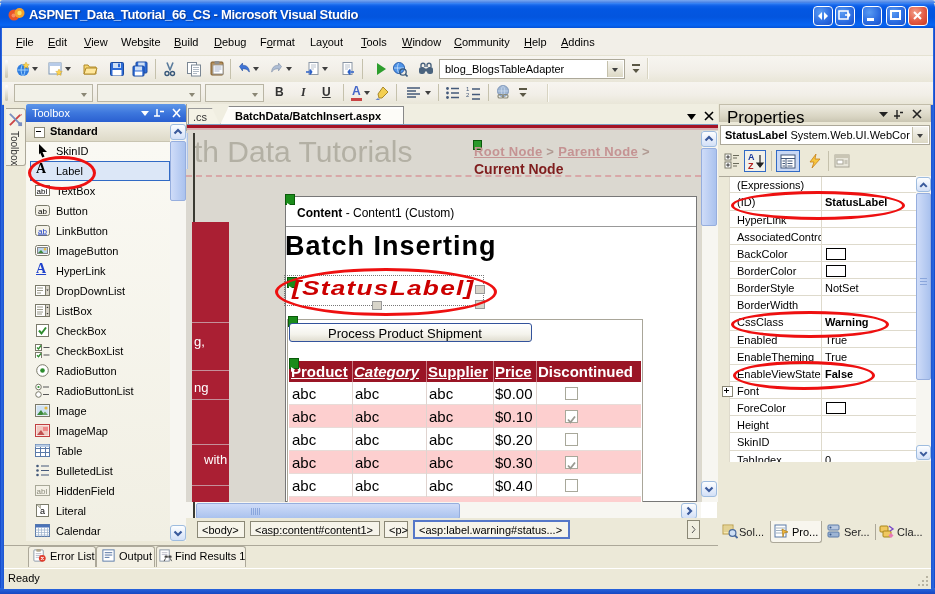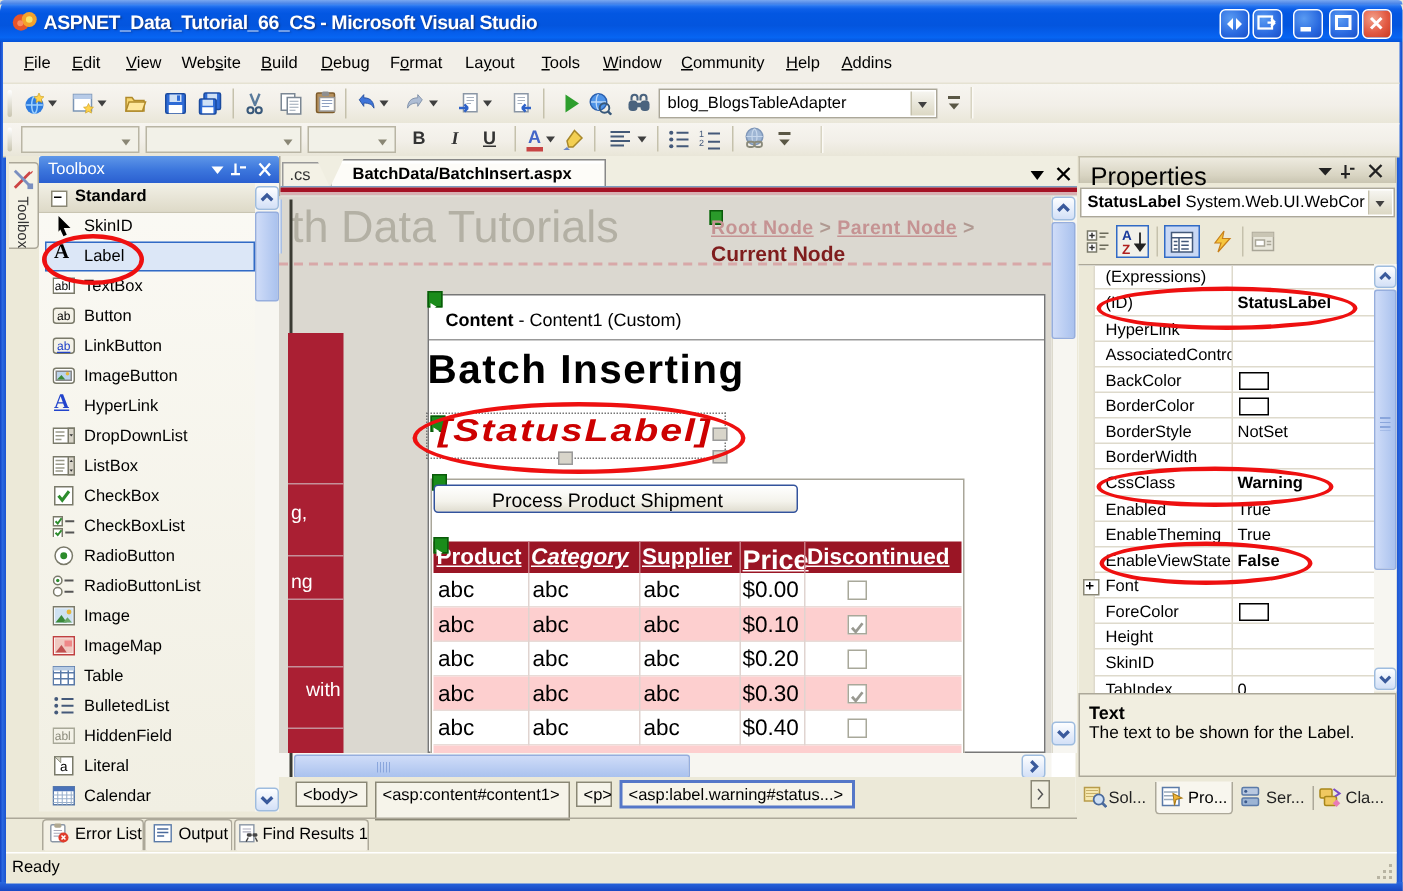--- a/index.html
+++ b/index.html
@@ -503,22 +503,22 @@
 
           <div class="abs" style="left:1px;top:3px;width:243px;height:19px;border:1px solid #33539c;border-radius:3px;background:linear-gradient(180deg,#fff,#f4f3ec 60%,#e0ddd0);box-sizing:border-box;">
             <div class="tx" style="left:38px;top:2px;font-size:13px;color:#000;">Process Product Shipment</div>
           </div>
 
           <div class="abs" id="gv" style="left:1px;top:41px;width:352px;height:143px;overflow:visible;">
             <div class="abs" style="left:0;top:0;width:352px;height:21px;background:#9a1525;"></div>
             <div class="tx" style="left:2px;top:2px;font-size:15px;font-weight:bold;color:#fff;text-decoration:underline;">Product</div>
             <div class="tx" style="left:65px;top:2px;font-size:15px;font-weight:bold;color:#fff;text-decoration:underline;font-style:italic;">Category</div>
             <div class="tx" style="left:139px;top:2px;font-size:15px;font-weight:bold;color:#fff;text-decoration:underline;">Supplier</div>
-            <div class="tx" style="left:206px;top:2px;font-size:18px;font-weight:bold;color:#fff;text-decoration:underline;">Price</div>
-            <div class="tx" style="left:249px;top:2px;font-size:15px;font-weight:bold;color:#fff;text-decoration:underline;">Discontinued</div>
+            <div class="tx" style="left:206px;top:2px;font-size:15px;font-weight:bold;color:#fff;text-decoration:underline;">Price</div>
+            <div class="tx" style="left:249px;top:2px;font-size:15px;font-weight:bold;color:#fff;">Discontinued</div>
             <div class="abs" style="left:63px;top:0;width:1px;height:21px;background:#c87a84;"></div>
             <div class="abs" style="left:137px;top:0;width:1px;height:21px;background:#c87a84;"></div>
             <div class="abs" style="left:204px;top:0;width:1px;height:21px;background:#c87a84;"></div>
             <div class="abs" style="left:247px;top:0;width:1px;height:21px;background:#c87a84;"></div>
             <div class="abs" style="left:0;top:21px;width:352px;height:23px;background:#ffffff;border-bottom:1px solid #e8dcd8;box-sizing:border-box;"></div>
             <div class="tx" style="left:3px;top:24px;font-size:15px;color:#000;">abc</div>
             <div class="tx" style="left:66px;top:24px;font-size:15px;color:#000;">abc</div>
             <div class="tx" style="left:140px;top:24px;font-size:15px;color:#000;">abc</div>
             <div class="tx" style="left:206px;top:24px;font-size:15px;color:#000;">$0.00</div>
             <div class="abs" style="left:63px;top:21px;width:1px;height:23px;background:#e0d4d0;"></div>
@@ -594,21 +594,21 @@
     <div class="abs" style="left:65px;top:404px;width:9px;height:7px;background:repeating-linear-gradient(90deg,#8aa6dc 0 1px,transparent 1px 2px);"></div>
     <div class="sbbtn" style="left:495px;top:399px;"><svg width="14" height="14" viewBox="0 0 14 14">
           <path d="M5.5 3.5L9 7l-3.5 3.5" stroke="#3a5a9c" stroke-width="2.2" fill="none"></path>
         </svg></div>
     <div class="abs" style="left:7px;top:398px;width:2px;height:17px;background:#3a3a32;"></div>
 
     <div class="abs" style="left:0;top:414px;width:531px;height:24px;background:#ece9d8;">
       <div class="abs" style="left:11px;top:3px;width:48px;height:17px;border:1px solid #8a8775;background:#f6f4ea;box-sizing:border-box;">
           <div class="tx" style="left:4px;top:2px;font-size:11px;">&lt;body&gt;</div>
         </div>
-      <div class="abs" style="left:64px;top:3px;width:130px;height:26px;border:1px solid #8a8775;background:#f6f4ea;box-sizing:border-box;">
+      <div class="abs" style="left:64px;top:3px;width:130px;height:15px;border:1px solid #8a8775;background:#f6f4ea;box-sizing:border-box;">
           <div class="tx" style="left:4px;top:2px;font-size:11px;">&lt;asp:content#content1&gt;</div>
         </div>
       <div class="abs" style="left:198px;top:3px;width:24px;height:17px;border:1px solid #8a8775;background:#f6f4ea;box-sizing:border-box;">
           <div class="tx" style="left:4px;top:2px;font-size:11px;">&lt;p&gt;</div>
         </div>
       <div class="abs" style="left:227px;top:2px;width:157px;height:19px;border:2px solid #5577c8;background:#f6f4ea;box-sizing:border-box;">
           <div class="tx" style="left:4px;top:2px;font-size:11px;">&lt;asp:label.warning#status...&gt;</div>
         </div>
       <div class="abs" style="left:501px;top:2px;width:13px;height:19px;border:1px solid #8a8775;background:#f0eee0;box-sizing:border-box;"><svg width="11" height="17" viewBox="0 0 11 17">
             <path d="M4 5l3 3.5L4 12" stroke="#555" fill="none"></path>
@@ -723,24 +723,20 @@
     <div class="sbtrack" style="left:198px;top:72px;width:15px;height:285px;"></div>
     <div class="sbbtn" style="left:198px;top:73px;width:15px;height:15px;"><svg width="13" height="13" viewBox="0 0 14 14">
           <path d="M3.5 8.5L7 5l3.5 3.5" stroke="#3a5a9c" stroke-width="2.2" fill="none"></path>
         </svg></div>
     <div class="sbthumbV" style="left:198px;top:89px;width:15px;height:187px;"></div>
       <div class="abs" style="left:202px;top:174px;width:7px;height:9px;background:repeating-linear-gradient(180deg,#8aa6dc 0 1px,transparent 1px 3px);"></div>
     <div class="sbbtn" style="left:198px;top:341px;width:15px;height:15px;"><svg width="13" height="13" viewBox="0 0 14 14">
           <path d="M3.5 5.5L7 9l3.5-3.5" stroke="#3a5a9c" stroke-width="2.2" fill="none"></path>
         </svg></div>
 
-    <div class="abs" style="left:1px;top:358px;width:212px;height:56px;background:#f1eee0;border:1px solid #aca899;box-sizing:border-box;">
-      <div class="tx" style="left:6px;top:5px;font-size:12px;font-weight:bold;">Text</div>
-      <div class="tx" style="left:6px;top:20px;font-size:11.5px;">The text to be shown for the Label.</div>
-    </div>
 
     <div class="abs" style="left:0;top:417px;width:213px;height:22px;">
       <svg class="abs" style="left:4px;top:2px" width="16" height="16" viewBox="0 0 16 16">
           <rect x="1" y="2" width="10" height="9" fill="#f6e8b0" stroke="#b89c4a"></rect>
           <path d="M2 4h8M2 6h8M2 8h6" stroke="#c8b06a" stroke-width=".8"></path>
           <circle cx="10.5" cy="10" r="3.4" fill="#cfe0f4" stroke="#4a6a9c" stroke-width="1.2"></circle>
           <path d="M13 12.5l2.5 2.5" stroke="#4a6a9c" stroke-width="1.8"></path>
         </svg>
       <div class="tx" style="left:21px;top:5px;font-size:11px;color:#222;">Sol...</div>
       <div class="abs" style="left:52px;top:0px;width:52px;height:22px;background:#f8f6ee;border:1px solid #aca899;border-top:none;border-radius:0 0 3px 3px;box-sizing:border-box;"></div>

